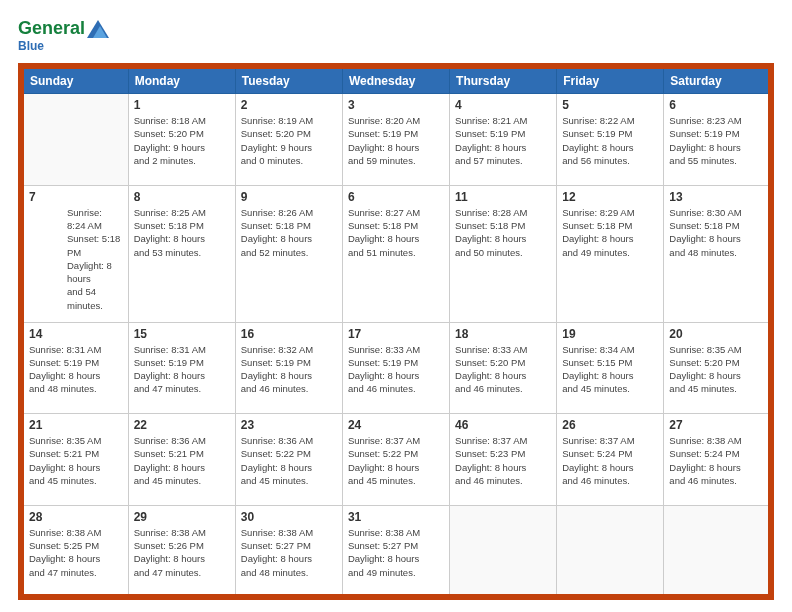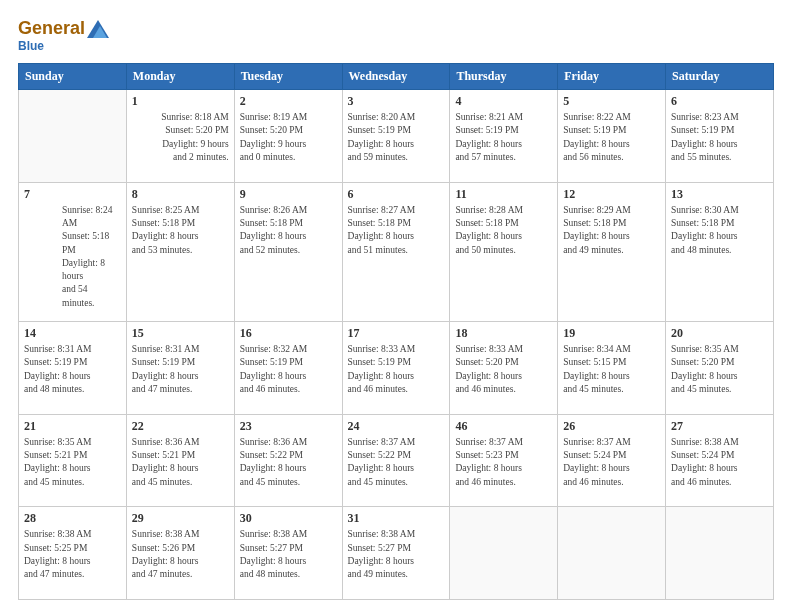--- a/index.html
+++ b/index.html
@@ -29,21 +29,21 @@
       flex-direction: column;
       align-items: flex-start;
     }
     .logo-text {
       display: flex;
       align-items: center;
     }
     .logo-general {
       font-size: 18px;
       font-weight: bold;
-      color: #a16207;
+      color: #15803d;
     }
     .logo-blue {
       font-size: 12px;
       font-weight: bold;
       color: #2e6db4;
     }
     .logo-icon {
       width: 22px;
       height: 18px;
       margin-left: 2px;
@@ -56,25 +56,24 @@
       font-weight: bold;
       color: #333;
       line-height: 1.1;
     }
     .subtitle {
       font-size: 14px;
       color: #555;
     }
     .calendar {
       flex: 1;
-      border: 1px solid #c2410c;
+      border: 6px solid #c2410c;
       border-collapse: collapse;
       width: 100%;
       table-layout: fixed;
-      font-family: Liberation Serif, serif;
     }
     .calendar th {
       background-color: #2e6db4;
       color: #fff;
       text-align: left;
       padding: 5px 6px;
       font-size: 12px;
       font-weight: bold;
       border: 1px solid #2260a0;
     }
@@ -127,21 +126,21 @@
         <th>Thursday</th>
         <th>Friday</th>
         <th>Saturday</th>
       </tr>
     </thead>
     <tbody id="calendar-body">
     <tr>
           <td class="empty"></td>
           <td>
             <span class="day-num">1</span>
-            <div class="day-info" style="white-space: pre-line; text-align: right;">Sunrise: 8:18 AM
+            <div class="day-info" style="white-space: pre-line;">Sunrise: 8:18 AM
 Sunset: 5:20 PM
 Daylight: 9 hours
 and 2 minutes.</div>
           </td>
           <td>
             <span class="day-num">2</span>
             <div class="day-info" style="white-space: pre-line;">Sunrise: 8:19 AM
 Sunset: 5:20 PM
 Daylight: 9 hours
 and 0 minutes.</div>

